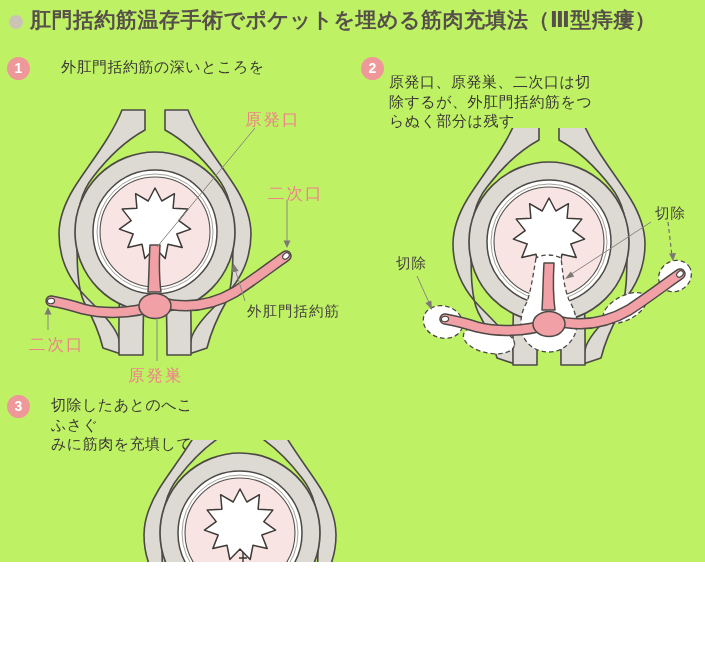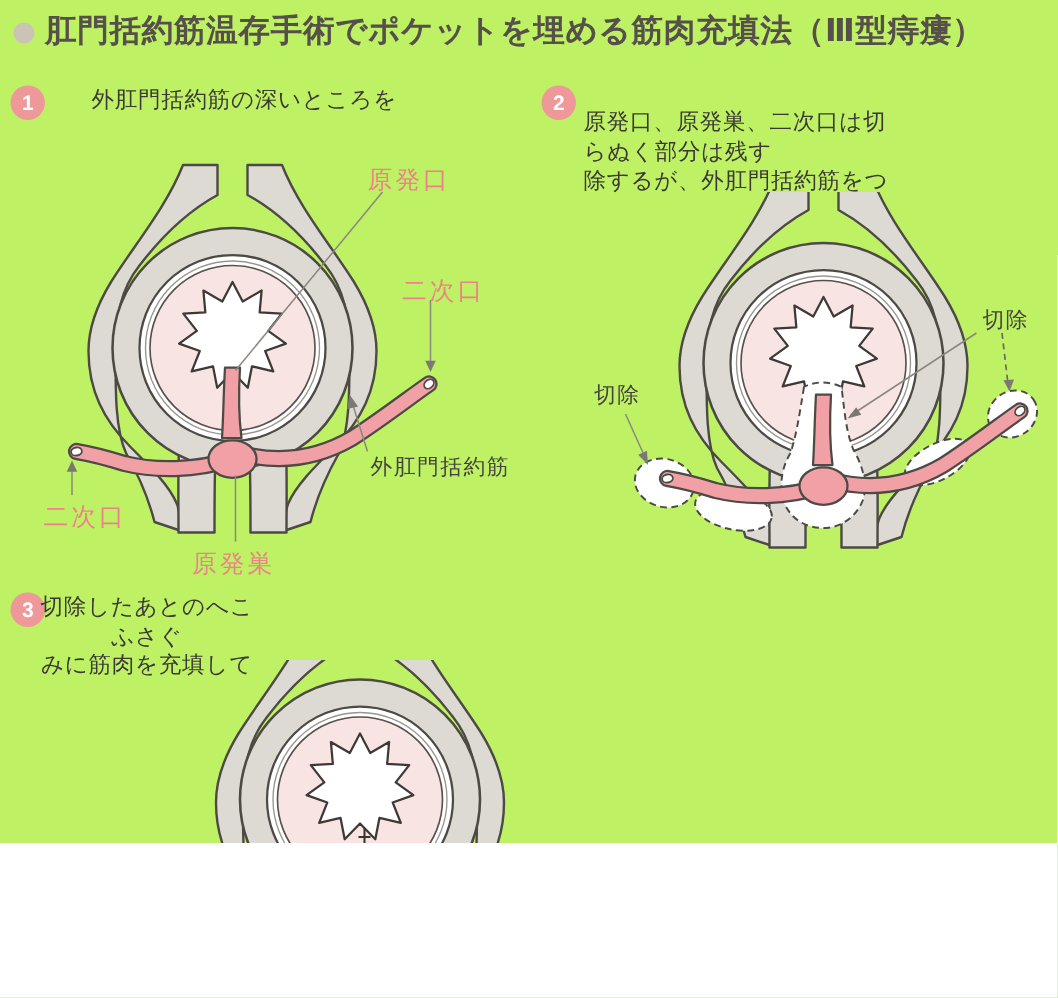--- a/index.html
+++ b/index.html
@@ -45,26 +45,26 @@
   </div>
 
   <div class="badge" style="left:7px;top:57px;">1</div>
   <div class="caption" style="left:21px;top:57px;margin-left:40px;">
     <span>外肛門括約筋の深いところを</span>
   </div>
 
   <div class="badge" style="left:361px;top:57px;">2</div>
   <div class="caption" style="left:389px;top:57px;margin-top:15px;">
     <span>原発口、原発巣、二次口は切</span>
+    <span>除するが、外肛門括約筋をつ</span>
     <span>らぬく部分は残す</span>
-    <span>除するが、外肛門括約筋をつ</span>
   </div>
 
   <div class="badge" style="left:7px;top:395px;">3</div>
-  <div class="caption" style="left:27px;top:395px;text-align:center;">
+  <div class="caption" style="left:51px;top:395px;">
     <span>切除したあとのへこ</span>
     <span>ふさぐ</span>
     <span>みに筋肉を充填して</span>
   </div>
 
   <svg width="330" height="292" viewBox="0 0 330 292" style="left:20px;top:104px;">
     <defs>
 
       <g id="anatomy">
         <path id="bandL" d="M-33,-122 C-44,-94 -66,-68 -81,-44 C-92,-26 -96,-12 -96,2 C-96,28 -86,48 -68,66

